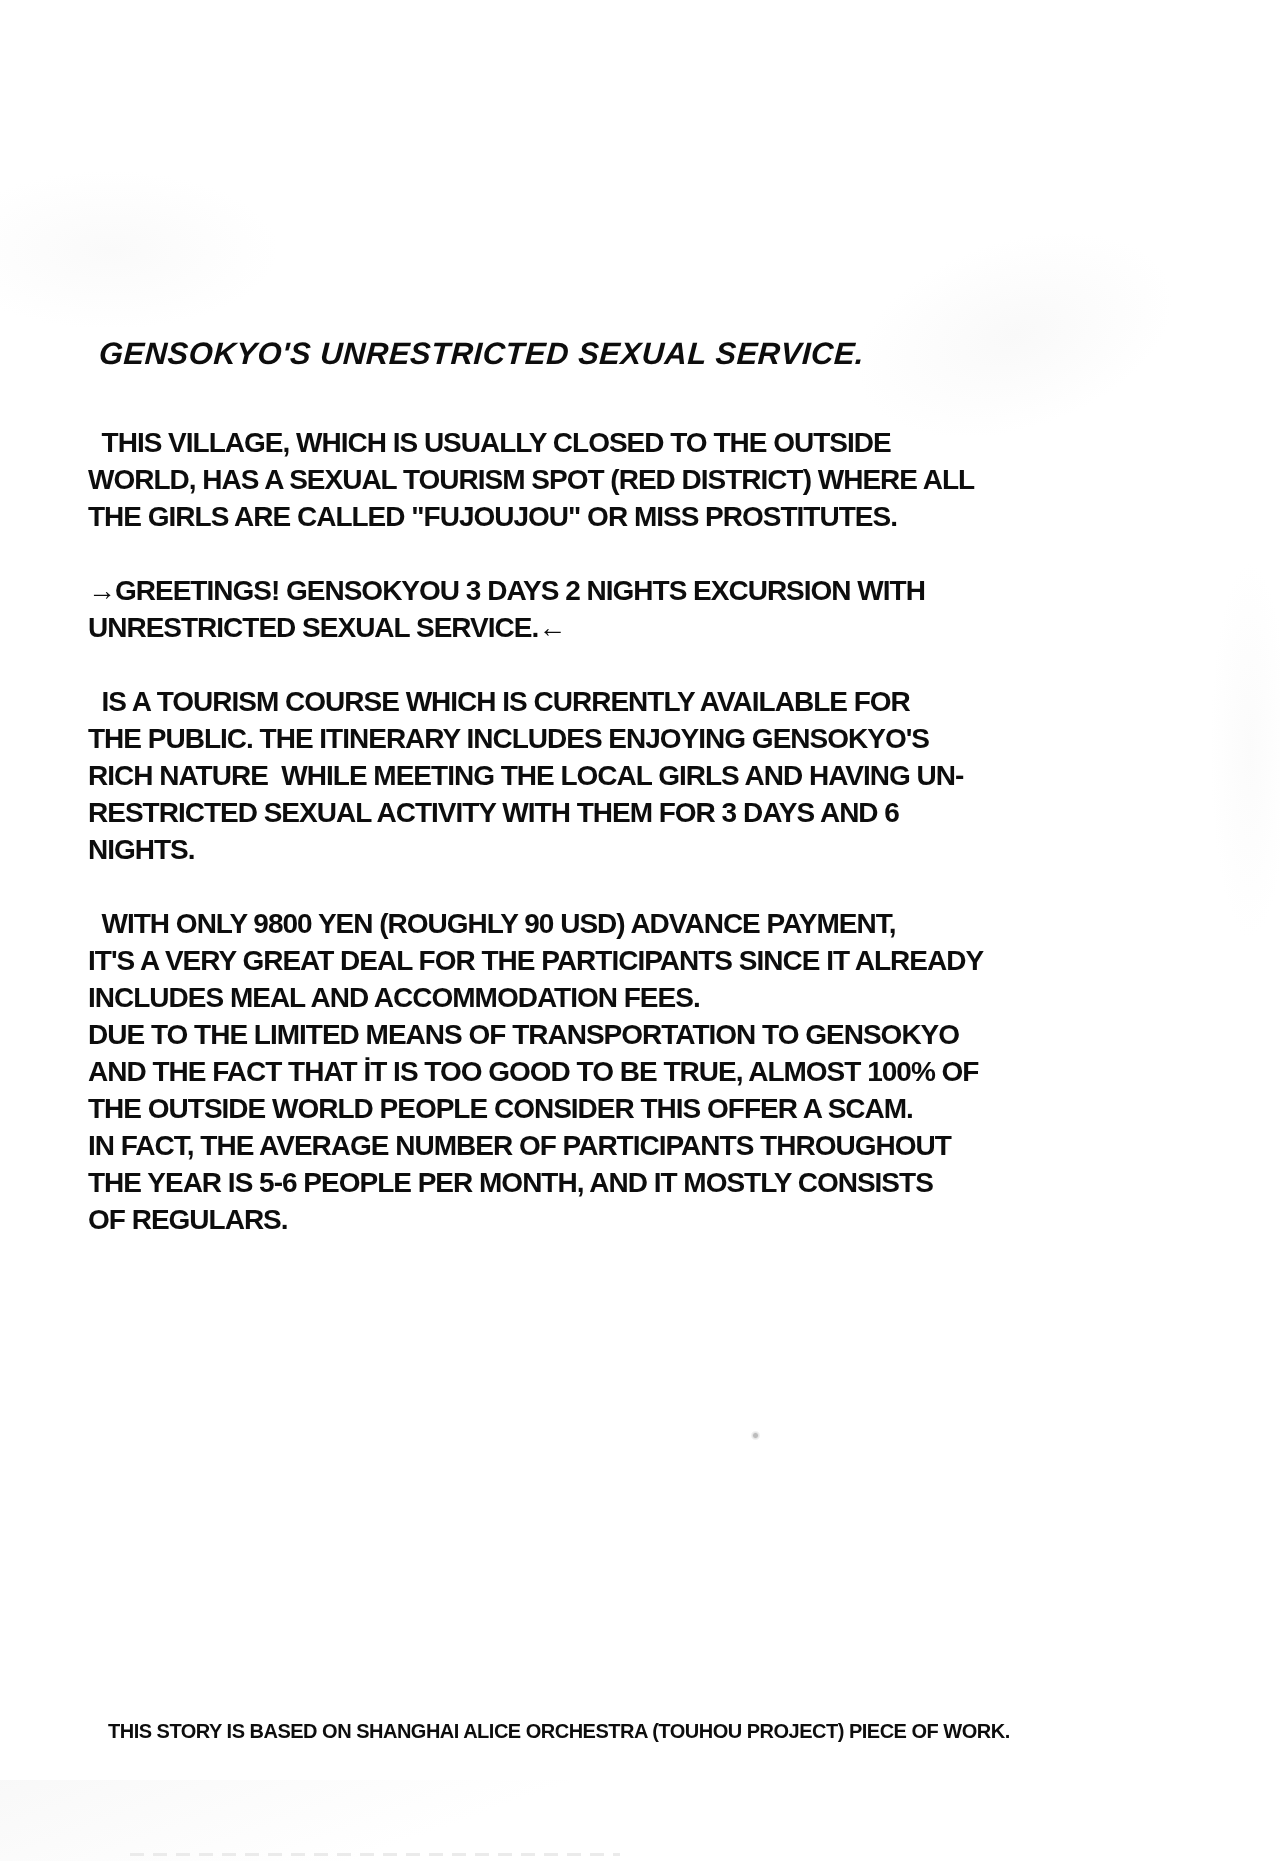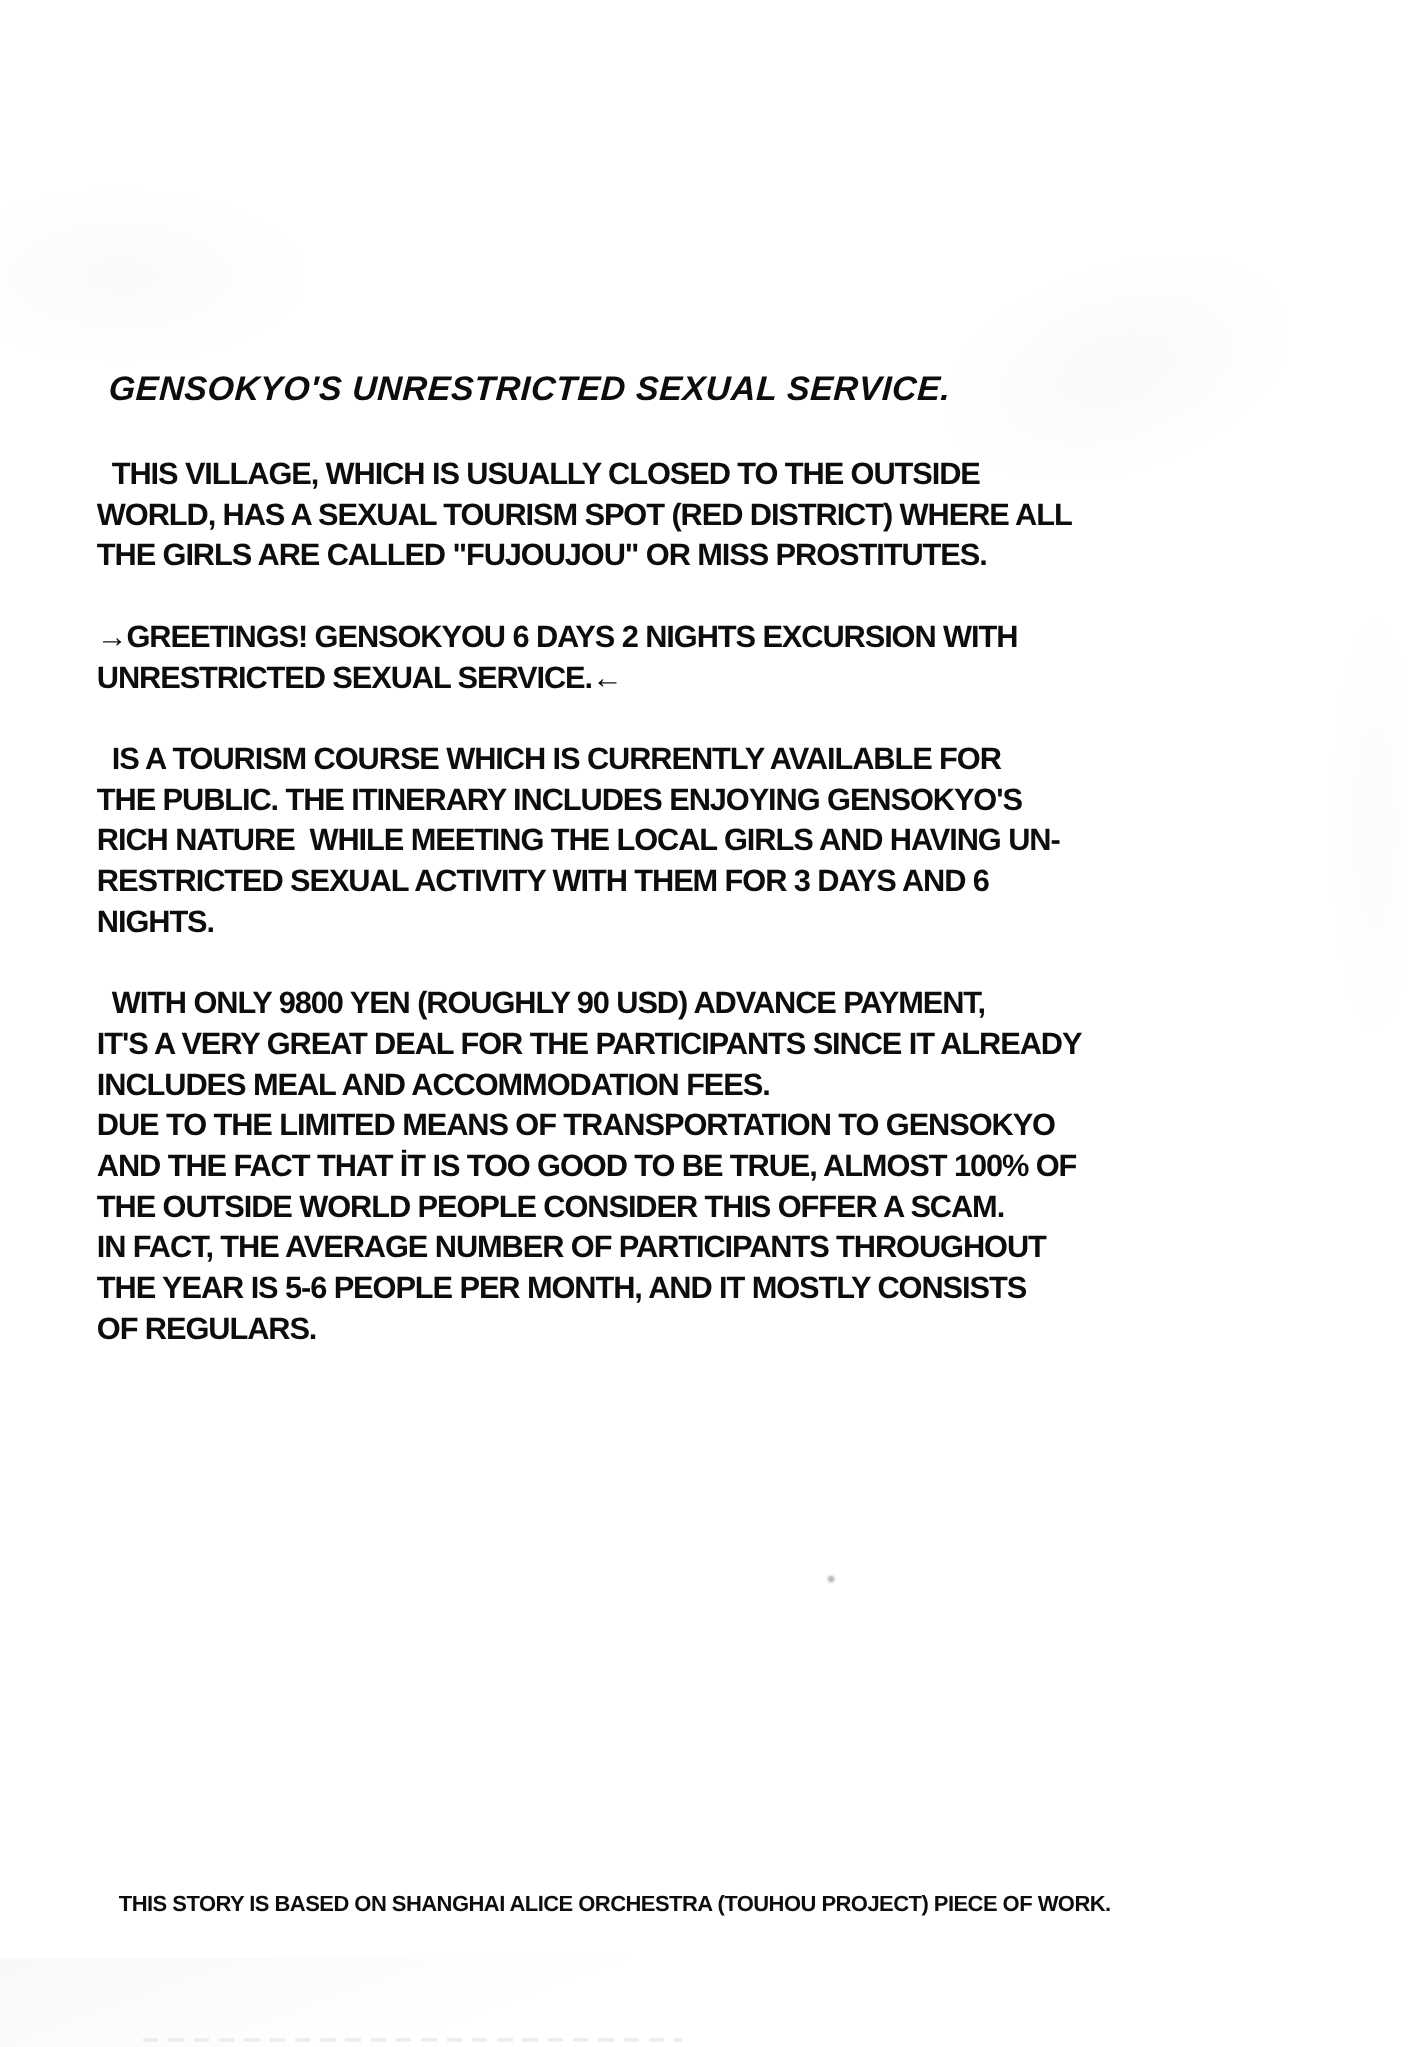--- a/index.html
+++ b/index.html
@@ -33,21 +33,21 @@
     position: absolute;
     left: 88px;
     top: 412px;
     width: 1160px;
     font-size: 28px;
     font-weight: bold;
     line-height: 37px;
     letter-spacing: -1px;
   }
   .body-text p {
-    margin: 0 0 37px 0;
+    margin: 12px 0 37px 0;
     white-space: pre;
   }
   .footer {
     position: absolute;
     left: 108px;
     top: 1720px;
     font-size: 20px;
     font-weight: bold;
     letter-spacing: -0.5px;
     white-space: nowrap;
@@ -100,21 +100,21 @@
   <div class="shade shade-top-right"></div>
   <div class="shade shade-right-edge"></div>
   <div class="shade shade-bottom-left"></div>
 
   <h1 class="title">GENSOKYO'S UNRESTRICTED SEXUAL SERVICE.</h1>
 
   <div class="body-text">
       <p>  THIS VILLAGE, WHICH IS USUALLY CLOSED TO THE OUTSIDE
 WORLD, HAS A SEXUAL TOURISM SPOT (RED DISTRICT) WHERE ALL
 THE GIRLS ARE CALLED "FUJOUJOU" OR MISS PROSTITUTES.</p>
-      <p>→GREETINGS! GENSOKYOU 6 DAYS 2 NIGHTS EXCURSION WITH
+      <p>→GREETINGS! GENSOKYOU 3 DAYS 2 NIGHTS EXCURSION WITH
 UNRESTRICTED SEXUAL SERVICE.←</p>
       <p>  IS A TOURISM COURSE WHICH IS CURRENTLY AVAILABLE FOR
 THE PUBLIC. THE ITINERARY INCLUDES ENJOYING GENSOKYO'S
 RICH NATURE  WHILE MEETING THE LOCAL GIRLS AND HAVING UN-
 RESTRICTED SEXUAL ACTIVITY WITH THEM FOR 3 DAYS AND 6
 NIGHTS.</p>
       <p>  WITH ONLY 9800 YEN (ROUGHLY 90 USD) ADVANCE PAYMENT,
 IT'S A VERY GREAT DEAL FOR THE PARTICIPANTS SINCE IT ALREADY
 INCLUDES MEAL AND ACCOMMODATION FEES.
 DUE TO THE LIMITED MEANS OF TRANSPORTATION TO GENSOKYO

